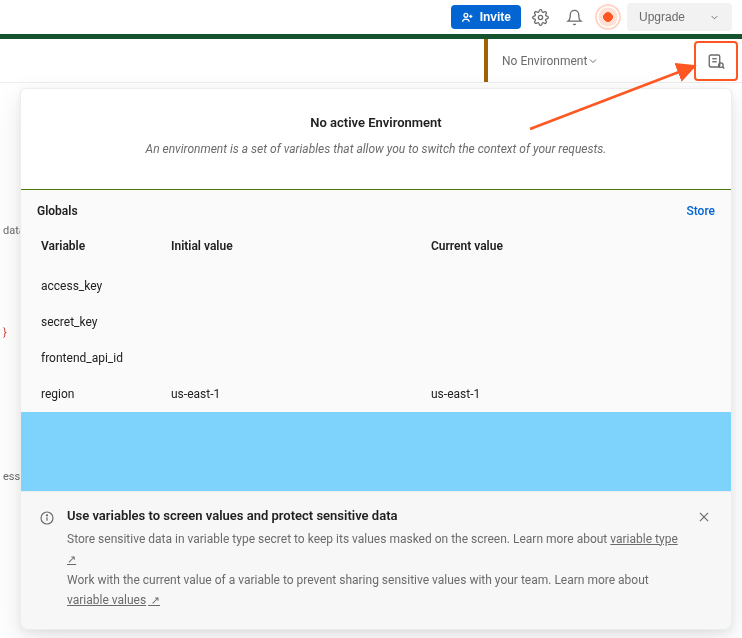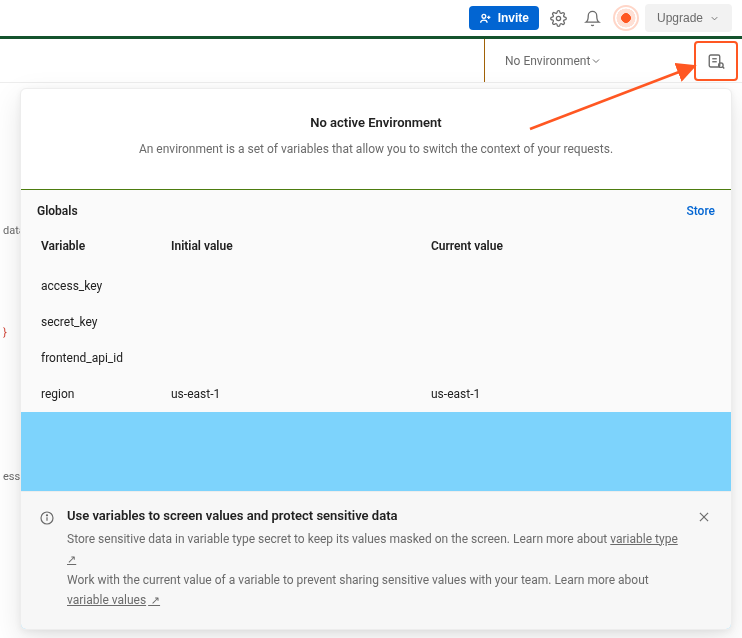--- a/index.html
+++ b/index.html
@@ -15,21 +15,21 @@
   }
 
   
   .topbar {
     height: 39px;
     display: flex;
     align-items: center;
     justify-content: flex-end;
     padding: 0 10px;
     gap: 6px;
-    border-bottom: 3px solid #14532d;
+    border-bottom: 5px solid #14532d;
     background: #ffffff;
   }
   .invite-btn {
     display: inline-flex;
     align-items: center;
     gap: 6px;
     background: #0265d2;
     color: #fff;
     border: none;
     border-radius: 4px;
@@ -46,39 +46,39 @@
     cursor: pointer;
     border-radius: 4px;
   }
   .avatar {
     width: 26px; height: 26px; border-radius: 50%;
     background: radial-gradient(circle at center, #ff5722 30%, #ffe0d5 32%, #ffe0d5 60%, #ffffff 62%);
     border: 2px solid #ffd6c8;
     cursor: pointer;
   }
   .upgrade-btn {
-    display:inline-flex; align-items:center; gap:6px;
+    display:inline-flex; align-items:center; gap:24px;
     background:#f2f2f2; border:none; border-radius:4px;
     padding:7px 12px; color:#6b6b6b; font-size:12px; font-weight:500;
     cursor:pointer;
   }
   .upgrade-btn svg { display:block; }
 
   
   .env-row {
     height: 44px;
     display:flex; align-items:center; justify-content:flex-end;
     border-bottom: 1px solid #ededed;
     position: relative;
   }
   .env-select {
     width: 210px; height: 100%;
-    border-left: 1px solid #a16207;
+    border-left: 4px solid #a16207;
     display:flex; align-items:center; 
-    padding: 0 20px;
+    padding: 0 14px;
     color:#6b6b6b; font-size:12px;
     cursor:pointer;
   }
   .env-quick {
     width: 44px; height: 40px; margin:2px 4px 2px 0;
     display:flex; align-items:center; justify-content:center;
     border: 2px solid #ff5722;
     border-radius: 4px;
     color:#6b6b6b;
     cursor:pointer;
@@ -109,21 +109,21 @@
     padding: 14px 16px 10px 16px;
     font-size:12px; font-weight:600; color:#212121;
   }
   .link { color:#0265d2; font-weight:500; cursor:pointer; font-size:12px; }
   .no-env {
     text-align:center;
     padding: 26px 40px 30px 40px;
     border-bottom: 1px solid #4d7c0f;
   }
   .no-env-title { font-size:13px; font-weight:600; color:#212121; margin-bottom:10px; }
-  .no-env-desc { color:#6b6b6b; font-size:12px; line-height:1.6; }
+  .no-env-desc { color:#6b6b6b; font-size:12px; line-height:1.6;font-style:italic; }
 
   .globals {
     flex:1;
     background:#7dd3fc;
     display:flex; flex-direction:column;
     overflow:hidden;
   }
   .globals .sect-head { background:#fafafa; }
   .table {
     background:#fafafa;

